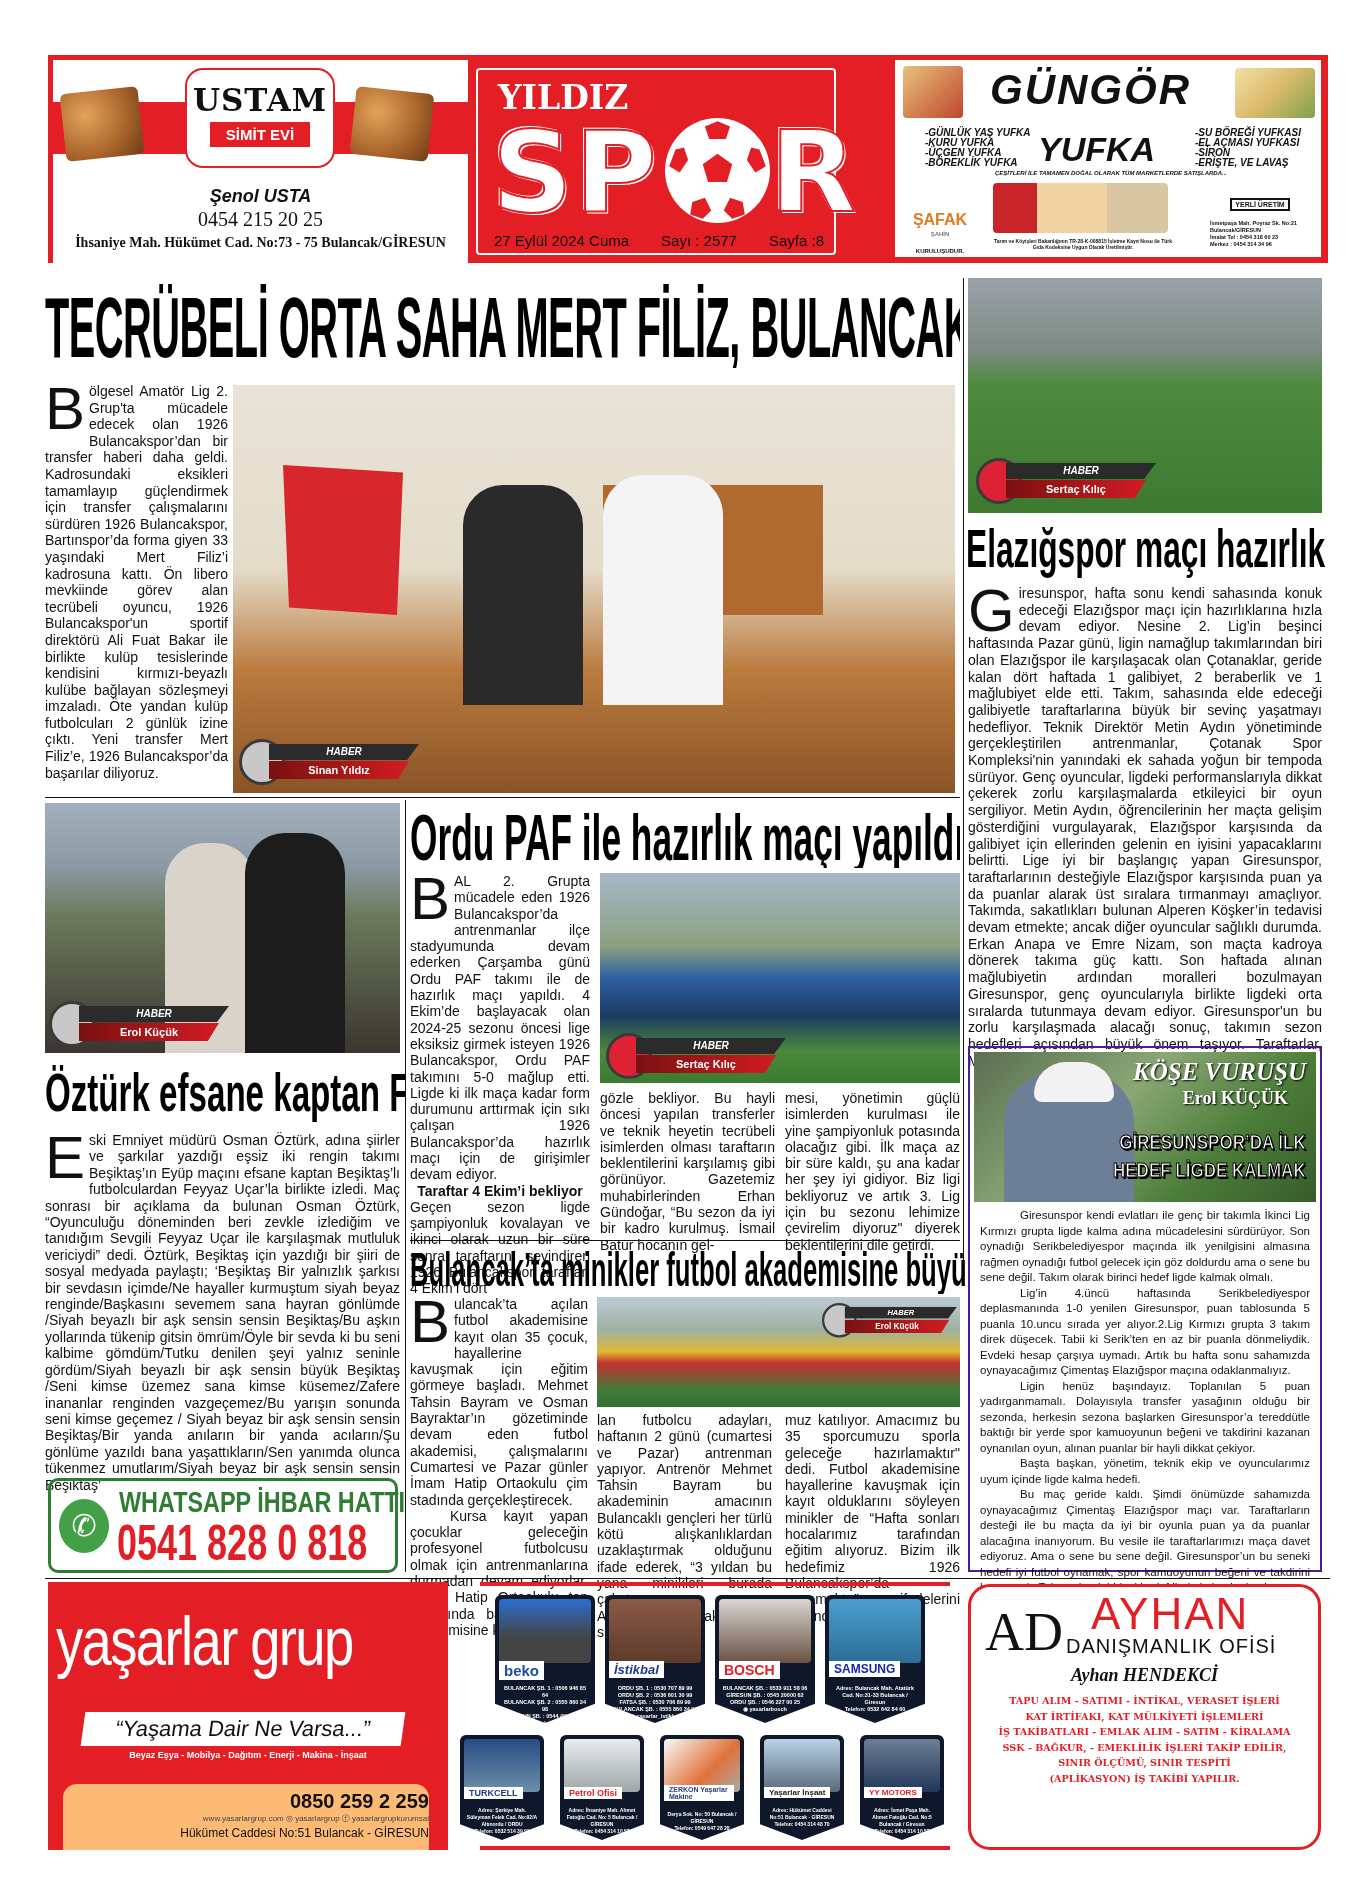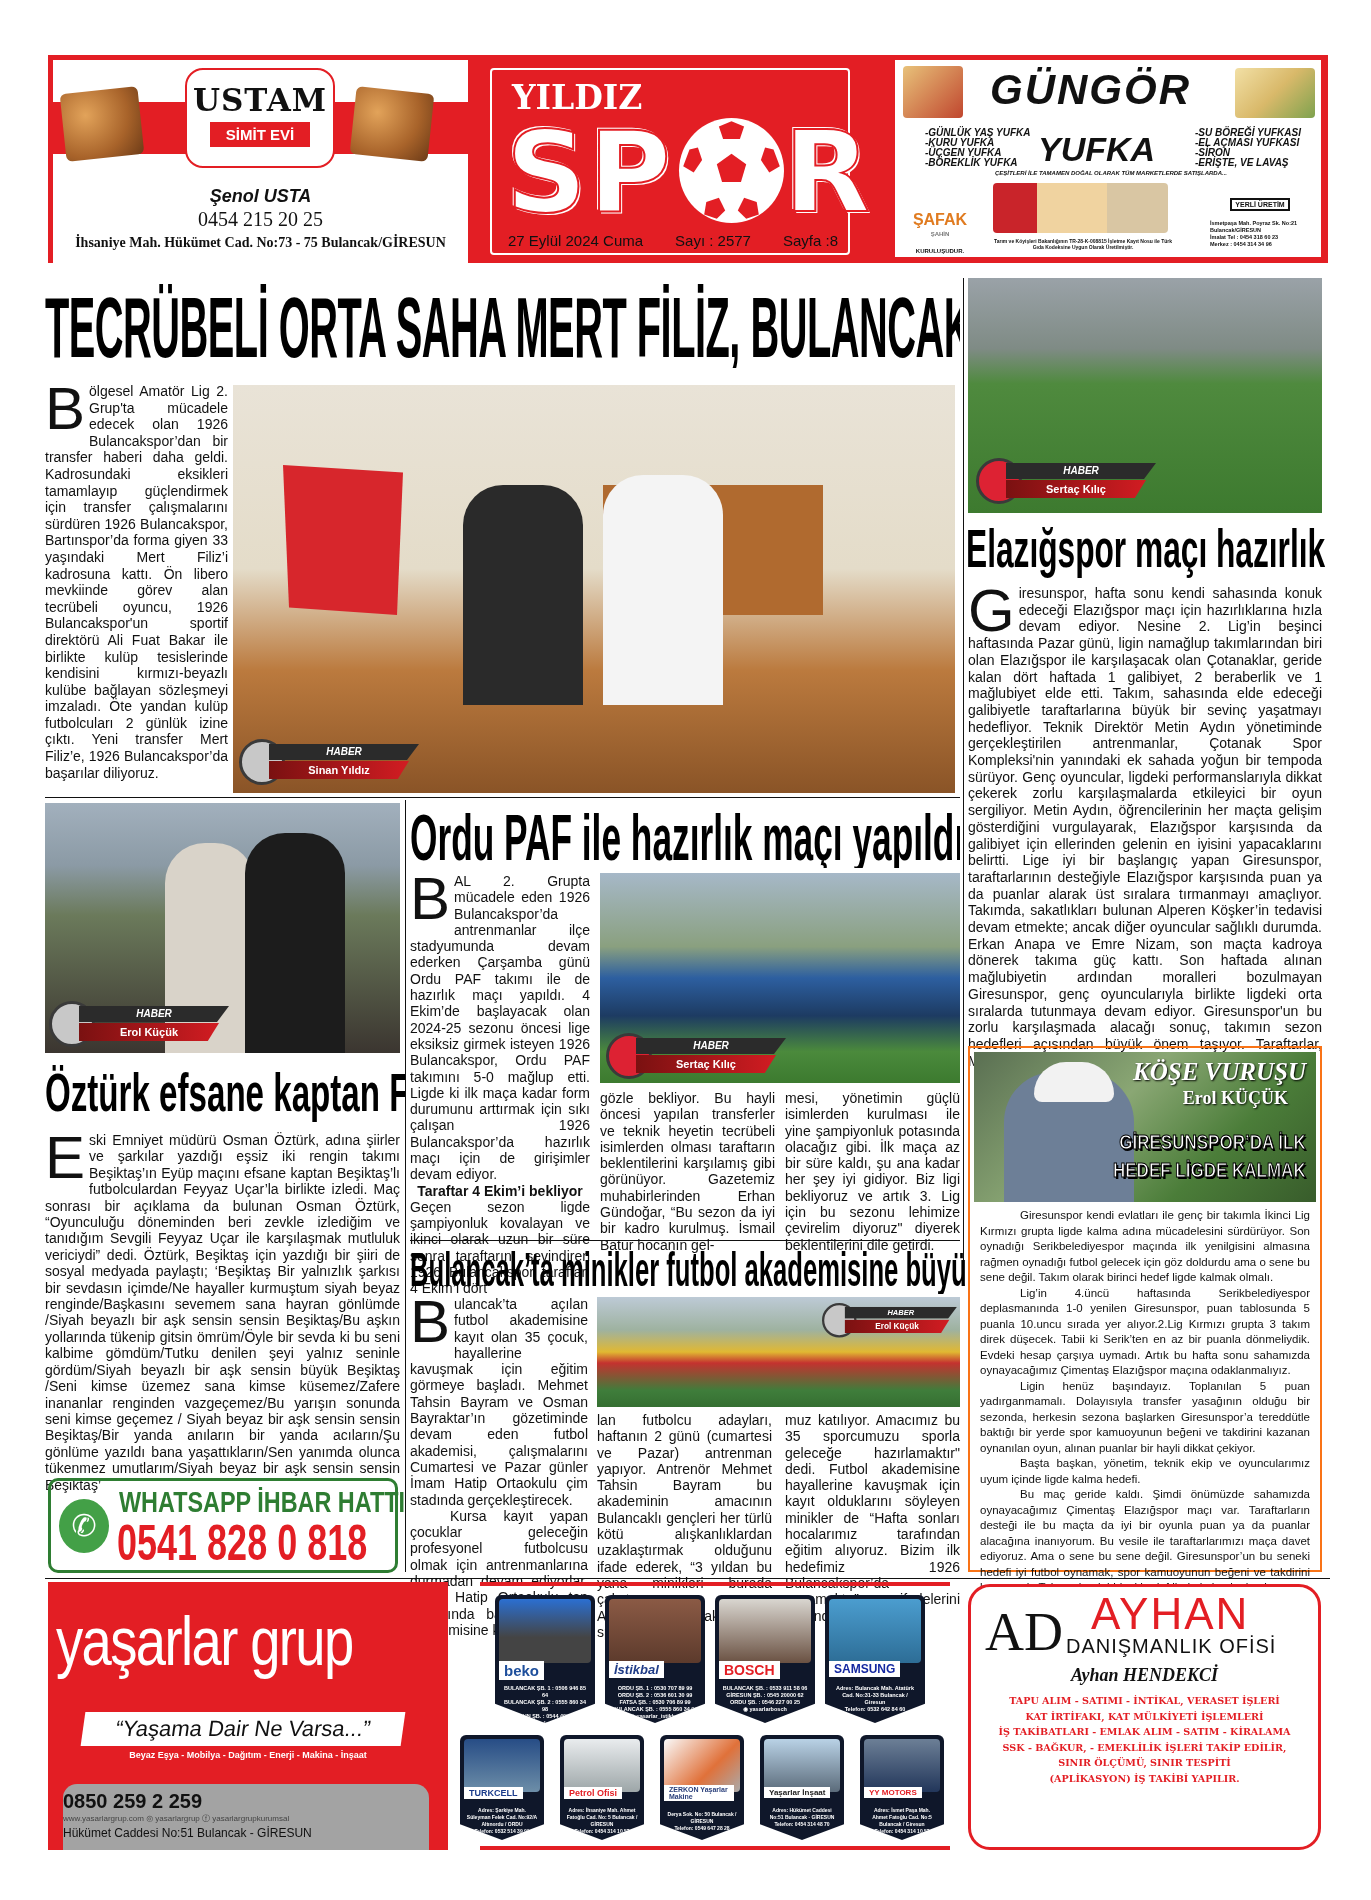--- a/index.html
+++ b/index.html
@@ -10,21 +10,21 @@
 .hdr{left:48px;top:55px;width:1280px;height:208px;background:#e31e24}
 .ustam{left:53px;top:60px;width:415px;height:226px;background:#fff}
 .ustam .band{position:absolute;left:0;right:0;top:42px;height:52px;background:#e31e24}
 .ustam-badge{position:absolute;left:132px;top:8px;width:150px;height:100px;background:#fff;border:2px solid #e31e24;border-radius:18px;text-align:center}
 .ustam-title{font-family:"DejaVu Serif",serif;font-weight:bold;font-size:31px;letter-spacing:1px;margin-top:12px;color:#111}
 .ustam-sub{display:inline-block;background:#e31e24;color:#fff;font-weight:bold;font-size:15px;padding:4px 16px;margin-top:4px}
 .food{position:absolute;width:78px;height:68px;border-radius:6px;background:radial-gradient(circle at 30% 35%,#e2a35a,#a8632a 60%,#6d3b17)}
 .senol{position:absolute;left:0;right:0;top:126px;text-align:center;font-style:italic;font-weight:bold;font-size:18px}
 .ustam-phone{position:absolute;left:0;right:0;top:148px;text-align:center;font-family:"Liberation Serif",serif;font-size:20px}
 .ustam-addr{position:absolute;left:0;right:0;top:175px;text-align:center;font-family:"Liberation Serif",serif;font-size:14px;font-weight:bold}
-.spor{left:490px;top:68px;width:360px;height:187px;border:2px solid #fff;border-radius:4px}
+.spor{left:476px;top:68px;width:360px;height:187px;border:2px solid #fff;border-radius:4px}
 .yildiz{position:absolute;left:20px;top:8px;color:#fff;font-family:"DejaVu Serif",serif;font-weight:bold;font-size:33px}
 .spor-word{position:absolute;left:14px;top:46px;color:#fff;font-family:"DejaVu Sans",sans-serif;font-weight:bold;font-size:112px;letter-spacing:2px;line-height:1;-webkit-text-stroke:2px #e31e24;text-shadow:0 0 0 #fff,2px 2px 0 #fff,-2px -2px 0 #fff}
 .ball{position:absolute;left:187px;top:48px;width:105px;height:105px;border-radius:50%;background:#fff}
 .meta-row{position:absolute;left:16px;right:10px;bottom:4px;display:flex;justify-content:space-between;font-size:15px;color:#111}
 .gungor{left:895px;top:60px;width:426px;height:197px;background:#fff}
 .gg-title{position:absolute;left:95px;top:6px;font-size:42px;font-weight:bold;font-style:italic;letter-spacing:2px;color:#111}
 .gg-yufka{position:absolute;left:143px;top:70px;font-size:34px;font-weight:bold;font-style:italic;color:#111}
 .gg-list{position:absolute;font-size:10px;font-weight:bold;font-style:italic;line-height:10px}
 .gg-line{position:absolute;left:100px;top:110px;font-size:6px;font-weight:bold;font-style:italic}
 .gg-img{position:absolute;border-radius:4px}
@@ -33,37 +33,37 @@
 .cond{display:inline-block;font-family:"Liberation Sans",sans-serif;font-weight:bold;color:#000;transform-origin:left top;white-space:nowrap}
 .body{font-size:14px;line-height:16.6px;text-align:justify}
 .drop{float:left;font-size:60px;line-height:48px;margin:2px 4px 0 0;font-weight:normal}
 .photo{position:absolute;overflow:hidden}
 .rule{position:absolute;background:#111}
 .author{position:absolute;height:46px}
 .author .av{position:absolute;left:0;top:0;width:46px;height:46px;border-radius:50%;background:#c8c8c8;border:3px solid #3a3a3a}
 .author .b1{position:absolute;left:30px;top:5px;width:150px;height:16px;background:#2b2b2b;color:#fff;font-size:10px;font-style:italic;font-weight:bold;text-align:center;line-height:16px;clip-path:polygon(0 0,100% 0,92% 100%,0 100%)}
 .author .b2{position:absolute;left:30px;top:22px;width:140px;height:18px;background:linear-gradient(90deg,#7a1111,#d21c22);color:#fff;font-size:11px;font-weight:bold;text-align:center;line-height:18px;clip-path:polygon(0 0,100% 0,92% 100%,0 100%)}
 .sub-h{text-align:center;font-weight:bold;font-size:14px;line-height:16px}
-.kose{left:968px;top:1046px;width:354px;height:526px;border:2px solid #f97316}
+.kose{left:968px;top:1046px;width:354px;height:526px;border:2px solid #4c1d95}
 .kose-photo{position:absolute;left:4px;top:4px;right:4px;height:150px;background:linear-gradient(135deg,#5a6f52 0%,#8aa774 40%,#4b7d39 70%,#385c2b 100%)}
 .kose-title{position:absolute;right:10px;top:6px;color:#fff;font-family:"Liberation Serif",serif;font-style:italic;font-weight:bold;font-size:25px;text-shadow:1px 1px 2px #000}
 .kose-auth{position:absolute;right:28px;top:36px;color:#fff;font-family:"Liberation Serif",serif;font-weight:bold;font-size:18px;text-shadow:1px 1px 2px #000}
 .kose-head{position:absolute;right:10px;top:76px;color:#fff;font-weight:bold;font-size:20px;line-height:28px;text-align:right;-webkit-text-stroke:1px #000;text-shadow:2px 2px 0 #000;transform:scaleX(0.85);transform-origin:right top}
 .kose-body{position:absolute;left:10px;right:10px;top:160px;font-size:11.5px;line-height:15.5px;text-align:justify}
 .kose-body p{text-indent:40px}
 .wa{left:48px;top:1478px;width:350px;height:95px;border:3px solid #2e7d32;border-radius:10px}
 .wa-icon{position:absolute;left:8px;top:18px;width:50px;height:54px;border-radius:50%;background:#43a047;color:#fff;font-size:30px;text-align:center;line-height:54px}
 .wa-t1{position:absolute;left:68px;top:4px;color:#2e7d32;font-weight:bold;font-size:30px;transform:scaleX(0.78);transform-origin:left top;white-space:nowrap}
 .wa-t2{position:absolute;left:66px;top:36px;color:#e31e24;font-weight:bold;font-size:50px;transform:scaleX(0.72);transform-origin:left top;white-space:nowrap;line-height:52px}
 
 .yas{left:48px;top:1582px;width:400px;height:268px;background:#e31e24}
 .yas-logo{position:absolute;left:8px;top:20px;color:#fff;font-size:68px;letter-spacing:-2px;transform:scaleX(0.8);transform-origin:left top;white-space:nowrap}
 .yas-slogan{position:absolute;left:35px;top:130px;width:320px;height:34px;background:#fff;transform:skewX(-8deg);font-size:22px;color:#111;text-align:center;line-height:34px}
 .yas-cats{position:absolute;left:0;right:0;top:168px;text-align:center;color:#fff;font-weight:bold;font-size:9px}
-.yas-box{position:absolute;left:15px;right:19px;bottom:0;height:66px;background:#a3a3a3;border-radius:14px 14px 0 0;text-align:left}
+.yas-box{position:absolute;left:15px;right:19px;bottom:0;height:66px;background:#fdba74;border-radius:14px 14px 0 0;text-align:right}
 .yas-phone{font-weight:bold;font-size:20px;margin-top:6px}
 .yas-web{font-size:8px;color:#444}
 .yas-addr{font-size:12px;margin-top:2px}
 .brand-row{position:absolute;display:flex;gap:10px}
 .brand-card{position:relative;background:#0f172a;border-radius:6px;clip-path:polygon(0 0,100% 0,100% 85%,50% 100%,0 85%)}
 .brand-card .img{position:absolute;left:4px;top:4px;right:4px;height:50%;border-radius:4px}
 .brand-card .logo{position:absolute;left:4px;background:#fff;font-weight:bold;padding:1px 5px}
 .brand-card .info{position:absolute;left:6px;right:6px;color:#fff;font-size:5.5px;font-weight:bold;line-height:7px;text-align:center;white-space:pre-line}
 .ayhan{left:968px;top:1584px;width:353px;height:266px;border:3px solid #e31e24;border-radius:22px;overflow:hidden;background:#fff}
 .ay-logo{position:absolute;left:14px;top:14px;font-family:"Liberation Serif",serif;font-size:54px;color:#111}

